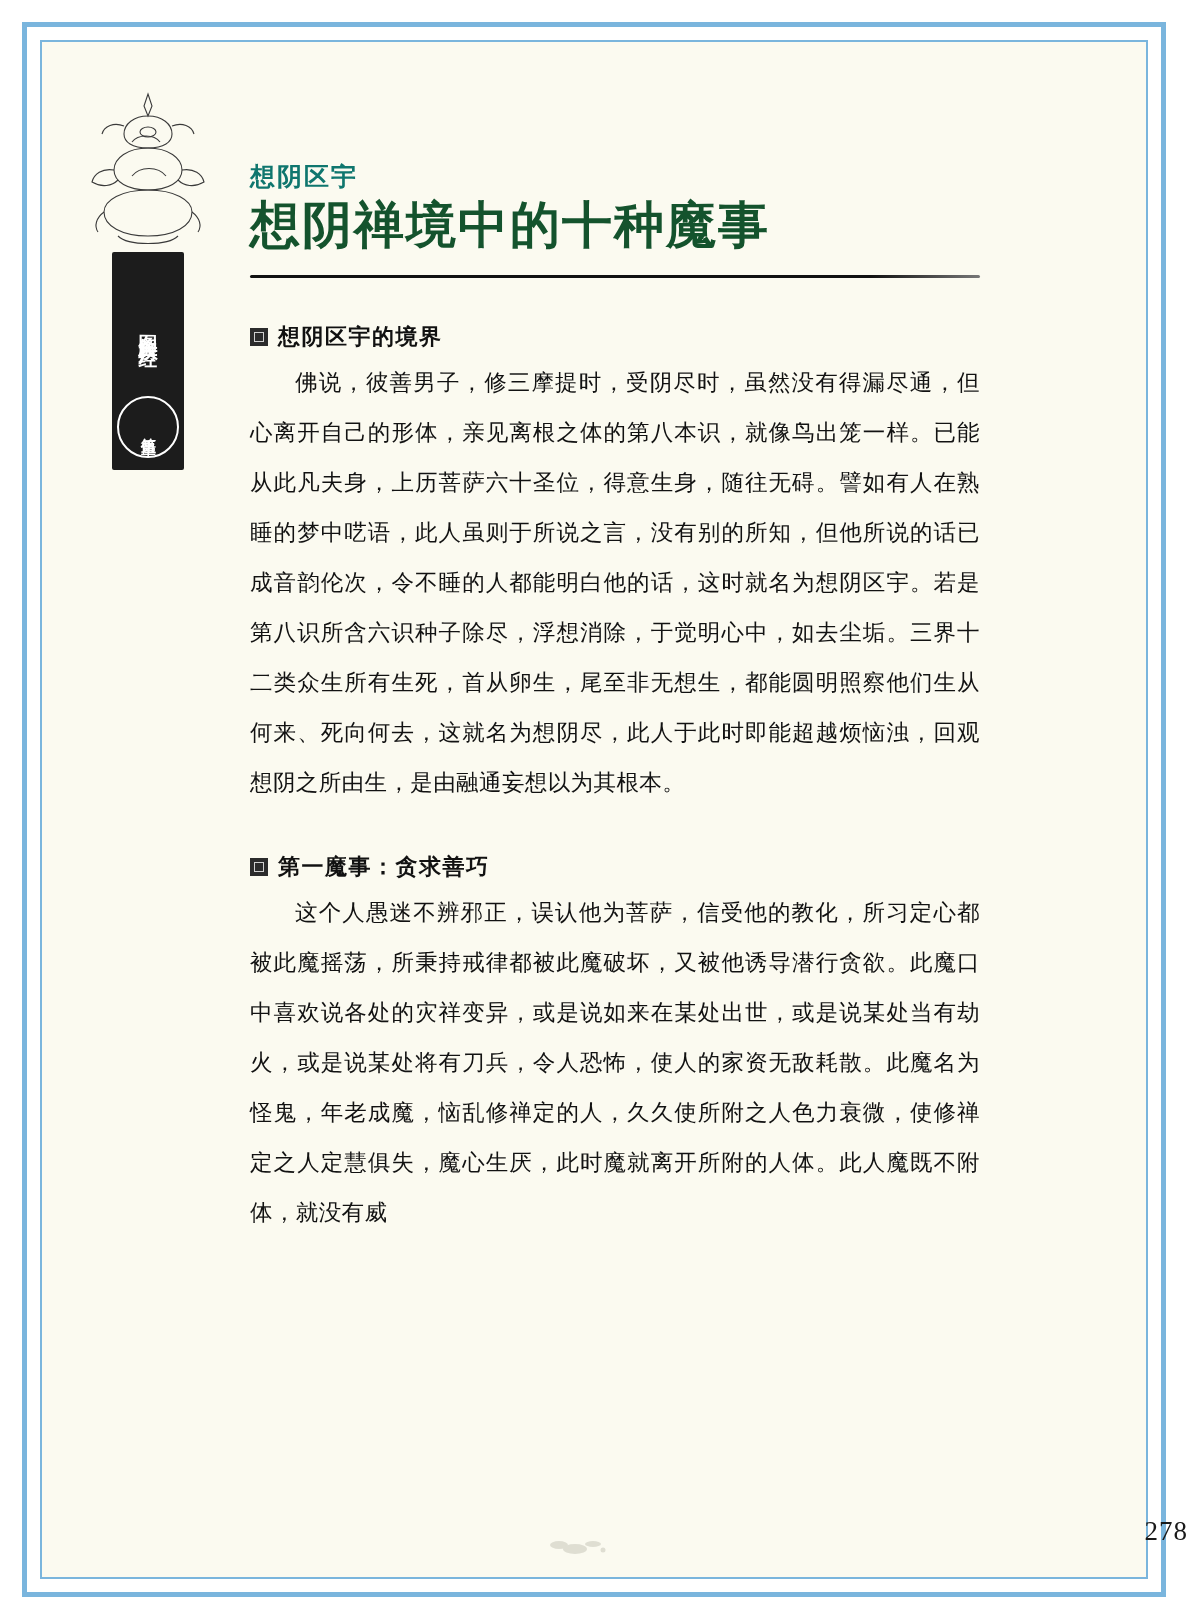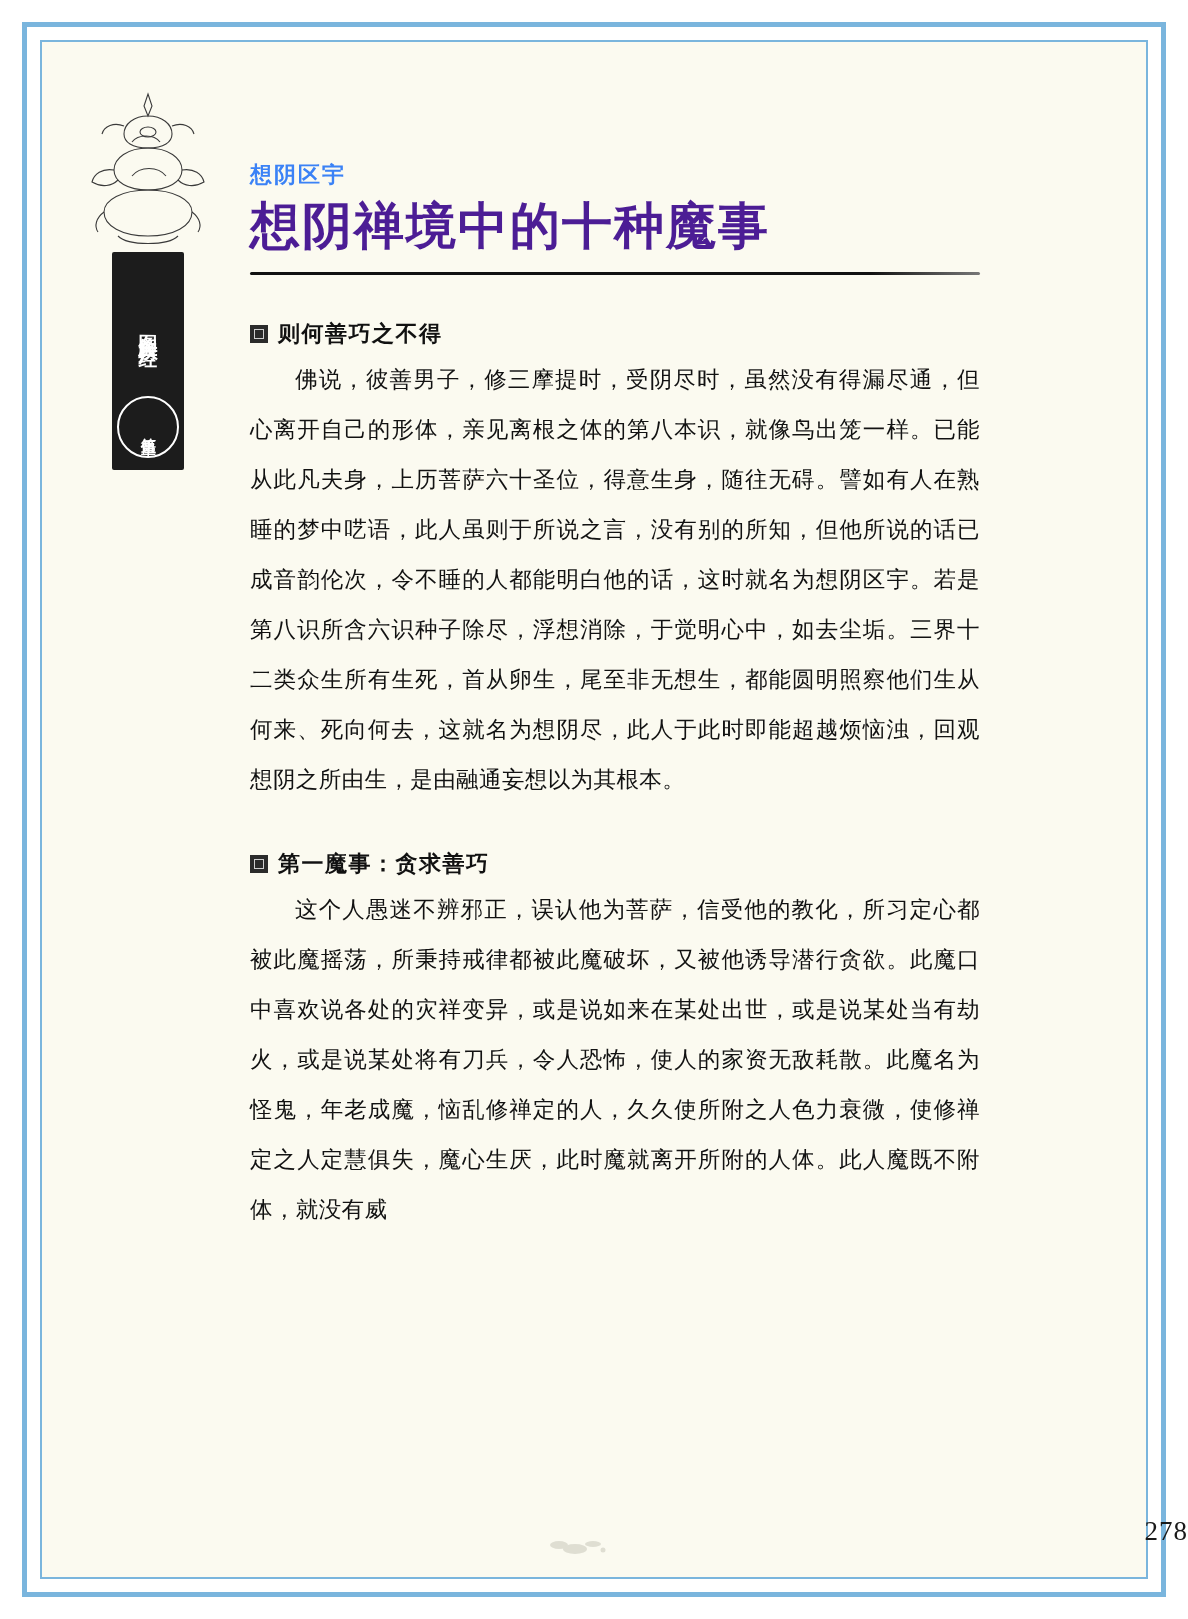--- a/index.html
+++ b/index.html
@@ -111,31 +111,31 @@
   .content {
     position: absolute;
     left: 250px;
     top: 120px;
     width: 730px;
   }
 
   .kicker {
     font-family: "Liberation Sans", sans-serif;
     font-weight: bold;
-    font-size: 22px;
+    font-size: 25px;
     letter-spacing: 2px;
-    color: #3b82f6;
+    color: #0f766e;
     margin: 40px 0 8px 0;
   }
   .headline {
-    font-family: Liberation Serif, serif;
+    font-family: Liberation Mono, monospace;
     font-weight: bold;
     font-size: 50px;
     letter-spacing: 2px;
-    color: #4c1d95;
+    color: #14532d;
     margin: 0 0 18px 0;
     line-height: 1.12;
   }
 
   .quote {
     font-family: "DejaVu Serif", "Liberation Serif", serif;
     font-size: 19.5px;
     line-height: 33px;
     color: #2a2a2a;
     letter-spacing: 0.5px;
@@ -249,21 +249,21 @@
   <div class="content">
 
     <div class="kicker">想阴区宇</div>
     <div class="headline">想阴禅境中的十种魔事</div>
 
 
     <div class="rule"></div>
 
     <div class="section-head">
       <span class="sq"></span>
-      <span class="section-title">则何善巧之不得</span>
+      <span class="section-title">想阴区宇的境界</span>
     </div>
     <p class="body-par">佛说，彼善男子，修三摩提时，受阴尽时，虽然没有得漏尽通，但心离开自己的形体，亲见离根之体的第八本识，就像鸟出笼一样。已能从此凡夫身，上历菩萨六十圣位，得意生身，随往无碍。譬如有人在熟睡的梦中呓语，此人虽则于所说之言，没有别的所知，但他所说的话已成音韵伦次，令不睡的人都能明白他的话，这时就名为想阴区宇。若是第八识所含六识种子除尽，浮想消除，于觉明心中，如去尘垢。三界十二类众生所有生死，首从卵生，尾至非无想生，都能圆明照察他们生从何来、死向何去，这就名为想阴尽，此人于此时即能超越烦恼浊，回观想阴之所由生，是由融通妄想以为其根本。</p>
 
     <div class="section-head">
       <span class="sq"></span>
       <span class="section-title">第一魔事：贪求善巧</span>
     </div>
     <p class="body-par">这个人愚迷不辨邪正，误认他为菩萨，信受他的教化，所习定心都被此魔摇荡，所秉持戒律都被此魔破坏，又被他诱导潜行贪欲。此魔口中喜欢说各处的灾祥变异，或是说如来在某处出世，或是说某处当有劫火，或是说某处将有刀兵，令人恐怖，使人的家资无敌耗散。此魔名为怪鬼，年老成魔，恼乱修禅定的人，久久使所附之人色力衰微，使修禅定之人定慧俱失，魔心生厌，此时魔就离开所附的人体。此人魔既不附体，就没有威</p>
 
   </div>

